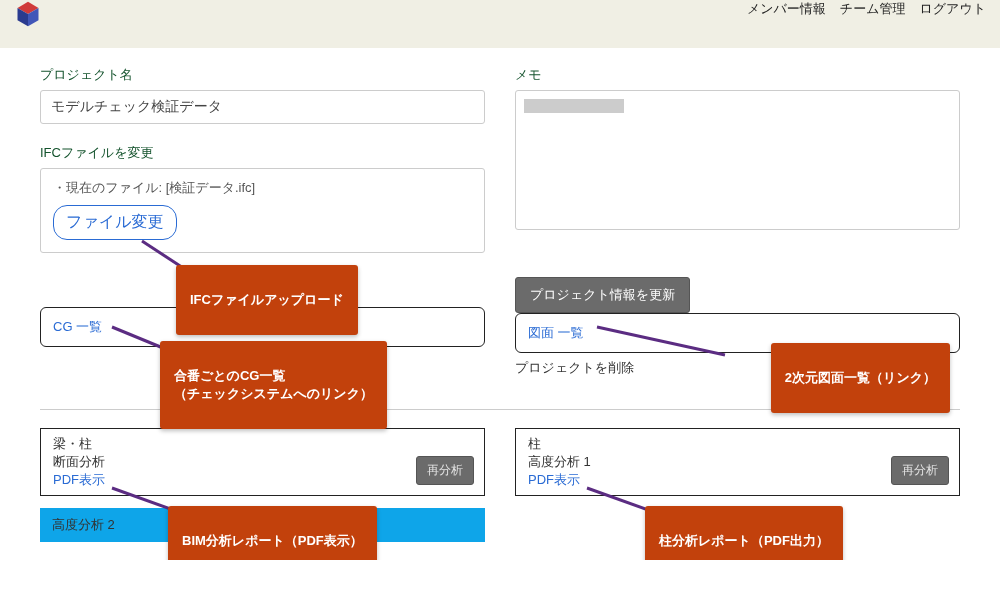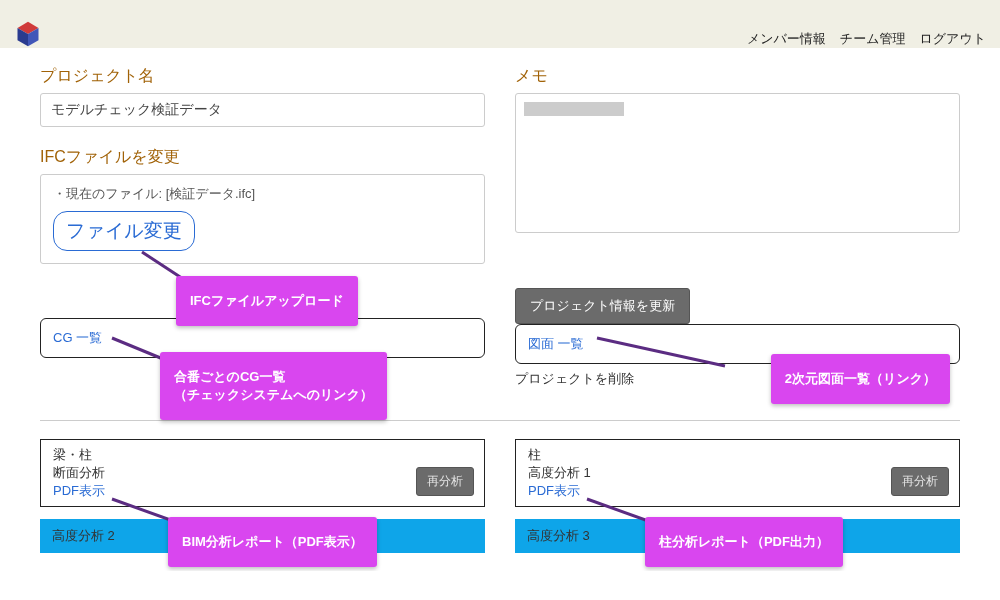--- a/index.html
+++ b/index.html
@@ -1,40 +1,40 @@
 <!DOCTYPE html>
 <html><head>
 <meta charset="utf-8">
 <style>
 *{box-sizing:border-box;margin:0;padding:0}
 body{font-family:"Hiragino Sans","Meiryo",sans-serif;font-size:13px;color:#333;background:#fff}
-.topbar{background:#f0efe4;height:48px;display:flex;align-items:flex-end;padding:0 14px}
+.topbar{background:#f0efe4;height:48px;display:flex;align-items:flex-start;padding:0 14px}
 .logo{width:28px;height:28px}
 .nav{margin-left:auto;display:flex;gap:14px;color:#222}
 .nav span{cursor:pointer}
 .container{max-width:960px;margin:0 auto;padding:18px 20px}
 .row{display:flex;gap:30px}
 .col{flex:1;min-width:0}
-.label{color:#a16207;font-size:16px;margin-bottom:6px}
+.label{color:#14532d;font-size:13px;margin-bottom:6px}
 .input{width:100%;border:1px solid #ccc;border-radius:3px;padding:8px 10px;font-size:14px;color:#444;background:#fff}
 .textarea{width:100%;height:140px;border:1px solid #ccc;border-radius:3px;padding:8px;background:#fff;resize:none}
 .placeholder-block{background:#ccc;width:100px;height:14px}
 .filebox{border:1px solid #ccc;border-radius:3px;padding:10px 12px 12px;background:#fff}
 .fileline{color:#555;margin-bottom:8px}
-.btn-outline{border:1px solid #2a6bd4;color:#2a6bd4;background:#fff;padding:6px 12px;border-radius:14px;cursor:pointer;font-size:19px}
+.btn-outline{border:1px solid #2a6bd4;color:#2a6bd4;background:#fff;padding:6px 12px;border-radius:14px;cursor:pointer;font-size:16px}
 .btn-gray{background:#6b6b6b;color:#fff;border:1px solid #555;padding:8px 14px;border-radius:3px;cursor:pointer;font-size:13px}
 .btn-sm{background:#6b6b6b;color:#e5e5e5;border:1px solid #555;padding:5px 10px;border-radius:3px;cursor:pointer;font-size:12px}
 .btn-text{color:#333;background:transparent;border:none;cursor:pointer;font-size:13px;padding:6px 0}
 .linkbox{border:1px solid #222;border-radius:6px;padding:10px 12px;margin-top:6px}
 .link{color:#2a6bd4;cursor:pointer}
 hr.sep{border:none;border-top:1px solid #ccc;margin:26px 0 18px}
 .card{border:1px solid #222;border-radius:0;padding:6px 12px;position:relative;margin-bottom:18px}
 .card .reanalyze{position:absolute;right:10px;bottom:10px}
 .subhead{background:#0ea5e9;border:none;border-radius:0;padding:8px 12px;color:#333;margin-top:-6px}
-.callout{position:absolute;background:#d946ef;color:#fff;padding:16px 14px;border-radius:3px;font-size:13px;font-weight:600;white-space:nowrap;z-index:5;box-shadow:0 2px 4px rgba(0,0,0,.25)}
+.callout{position:absolute;background:#c2410c;color:#fff;padding:26px 14px;border-radius:3px;font-size:13px;font-weight:600;white-space:nowrap;z-index:5;box-shadow:0 2px 4px rgba(0,0,0,.25)}
 .arrow{position:absolute;z-index:4}
 .section{position:relative}
 .mt20{margin-top:20px}
 .mt24{margin-top:24px}
 .mt6{margin-top:0}
 </style>
 </head>
 <body>
 
 <div class="topbar">
@@ -116,21 +116,20 @@
           <line x1="2" y1="2" x2="80" y2="30" stroke="#5b2c82" stroke-width="3"></line>
         </svg>
     </div>
     <div class="col" style="position:relative">
       <div class="card">
         <div>柱</div>
         <div>高度分析 1</div>
         <span class="link">PDF表示</span>
         <button class="btn-sm reanalyze">再分析</button>
       </div>
-      <div class="subhead">高度分析 3</div>
       <div class="callout" style="left:130px;top:78px">柱分析レポート（PDF出力）</div>
       <svg class="arrow" style="left:70px;top:58px" width="90" height="40">
           <line x1="2" y1="2" x2="80" y2="30" stroke="#5b2c82" stroke-width="3"></line>
         </svg>
     </div>
   </div>
 
 </div>
 
 </body></html>

